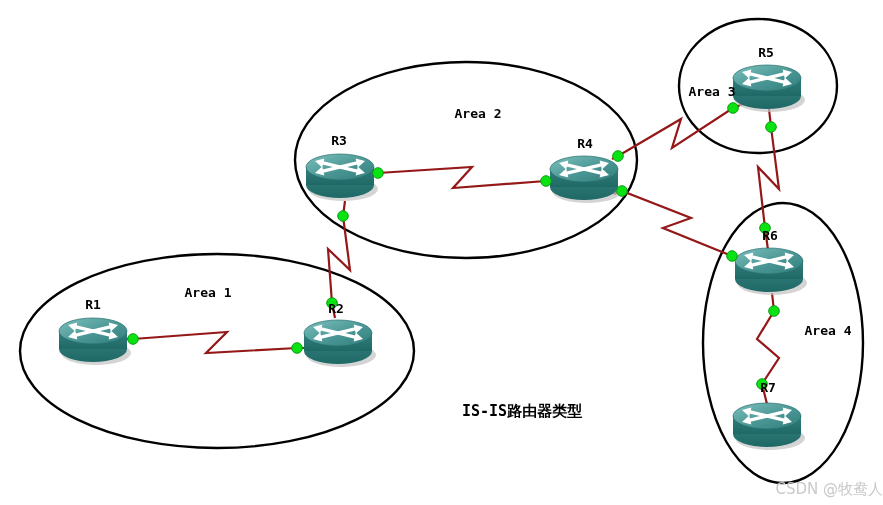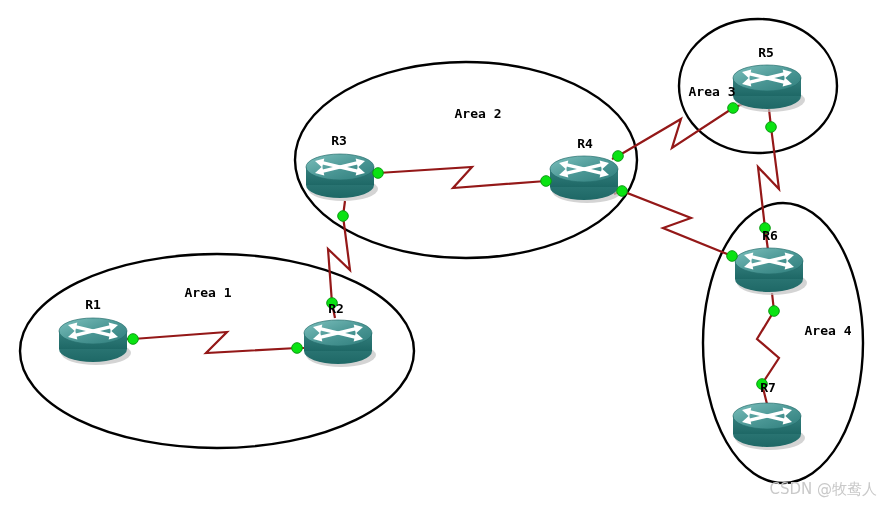--- a/index.html
+++ b/index.html
@@ -1,21 +1,21 @@
 <!DOCTYPE html>
 <html><head>
 <meta charset="utf-8">
 <style>
   html,body{margin:0;padding:0;background:#fff;}
   .stage{position:relative;width:883px;height:505px;background:#fff;overflow:hidden;
          font-family:"DejaVu Sans Mono",monospace;}
   .stage svg{position:absolute;left:0;top:0;}
   .lbl{font:bold 13px "DejaVu Sans Mono",monospace;fill:#000;}
   .title{position:absolute;left:462px;top:402px;font:bold 15px "DejaVu Sans Mono",monospace;color:#000;white-space:nowrap;}
-  .watermark{position:absolute;right:6px;top:480px;font:15px "DejaVu Sans",sans-serif;color:#c9c9c9;white-space:nowrap;}
+  .watermark{position:absolute;right:0;top:480px;font:15px "DejaVu Sans",sans-serif;color:#c9c9c9;white-space:nowrap;}
 </style>
 </head>
 <body>
 
 <div class="stage">
   <svg id="topo" width="883" height="505" viewBox="0 0 883 505">
     <defs>
       <linearGradient id="gTop" x1="0" y1="0" x2="1" y2="1">
         <stop offset="0" stop-color="#7cc0bd"></stop>
         <stop offset="0.55" stop-color="#4a9694"></stop>
@@ -154,14 +154,15 @@
       <text x="712" y="96" text-anchor="middle" class="lbl">Area 3</text>
       <text x="828" y="335" text-anchor="middle" class="lbl">Area 4</text>
       <text x="93" y="309" text-anchor="middle" class="lbl">R1</text>
       <text x="336" y="313" text-anchor="middle" class="lbl">R2</text>
       <text x="339" y="145" text-anchor="middle" class="lbl">R3</text>
       <text x="585" y="148" text-anchor="middle" class="lbl">R4</text>
       <text x="766" y="57" text-anchor="middle" class="lbl">R5</text>
       <text x="770" y="240" text-anchor="middle" class="lbl">R6</text>
       <text x="768" y="392" text-anchor="middle" class="lbl">R7</text>
     </svg>
+  <div class="title">IS-IS路由器类型</div>
   <div class="watermark">CSDN @牧鸯人</div>
 </div>
 
 </body></html>

